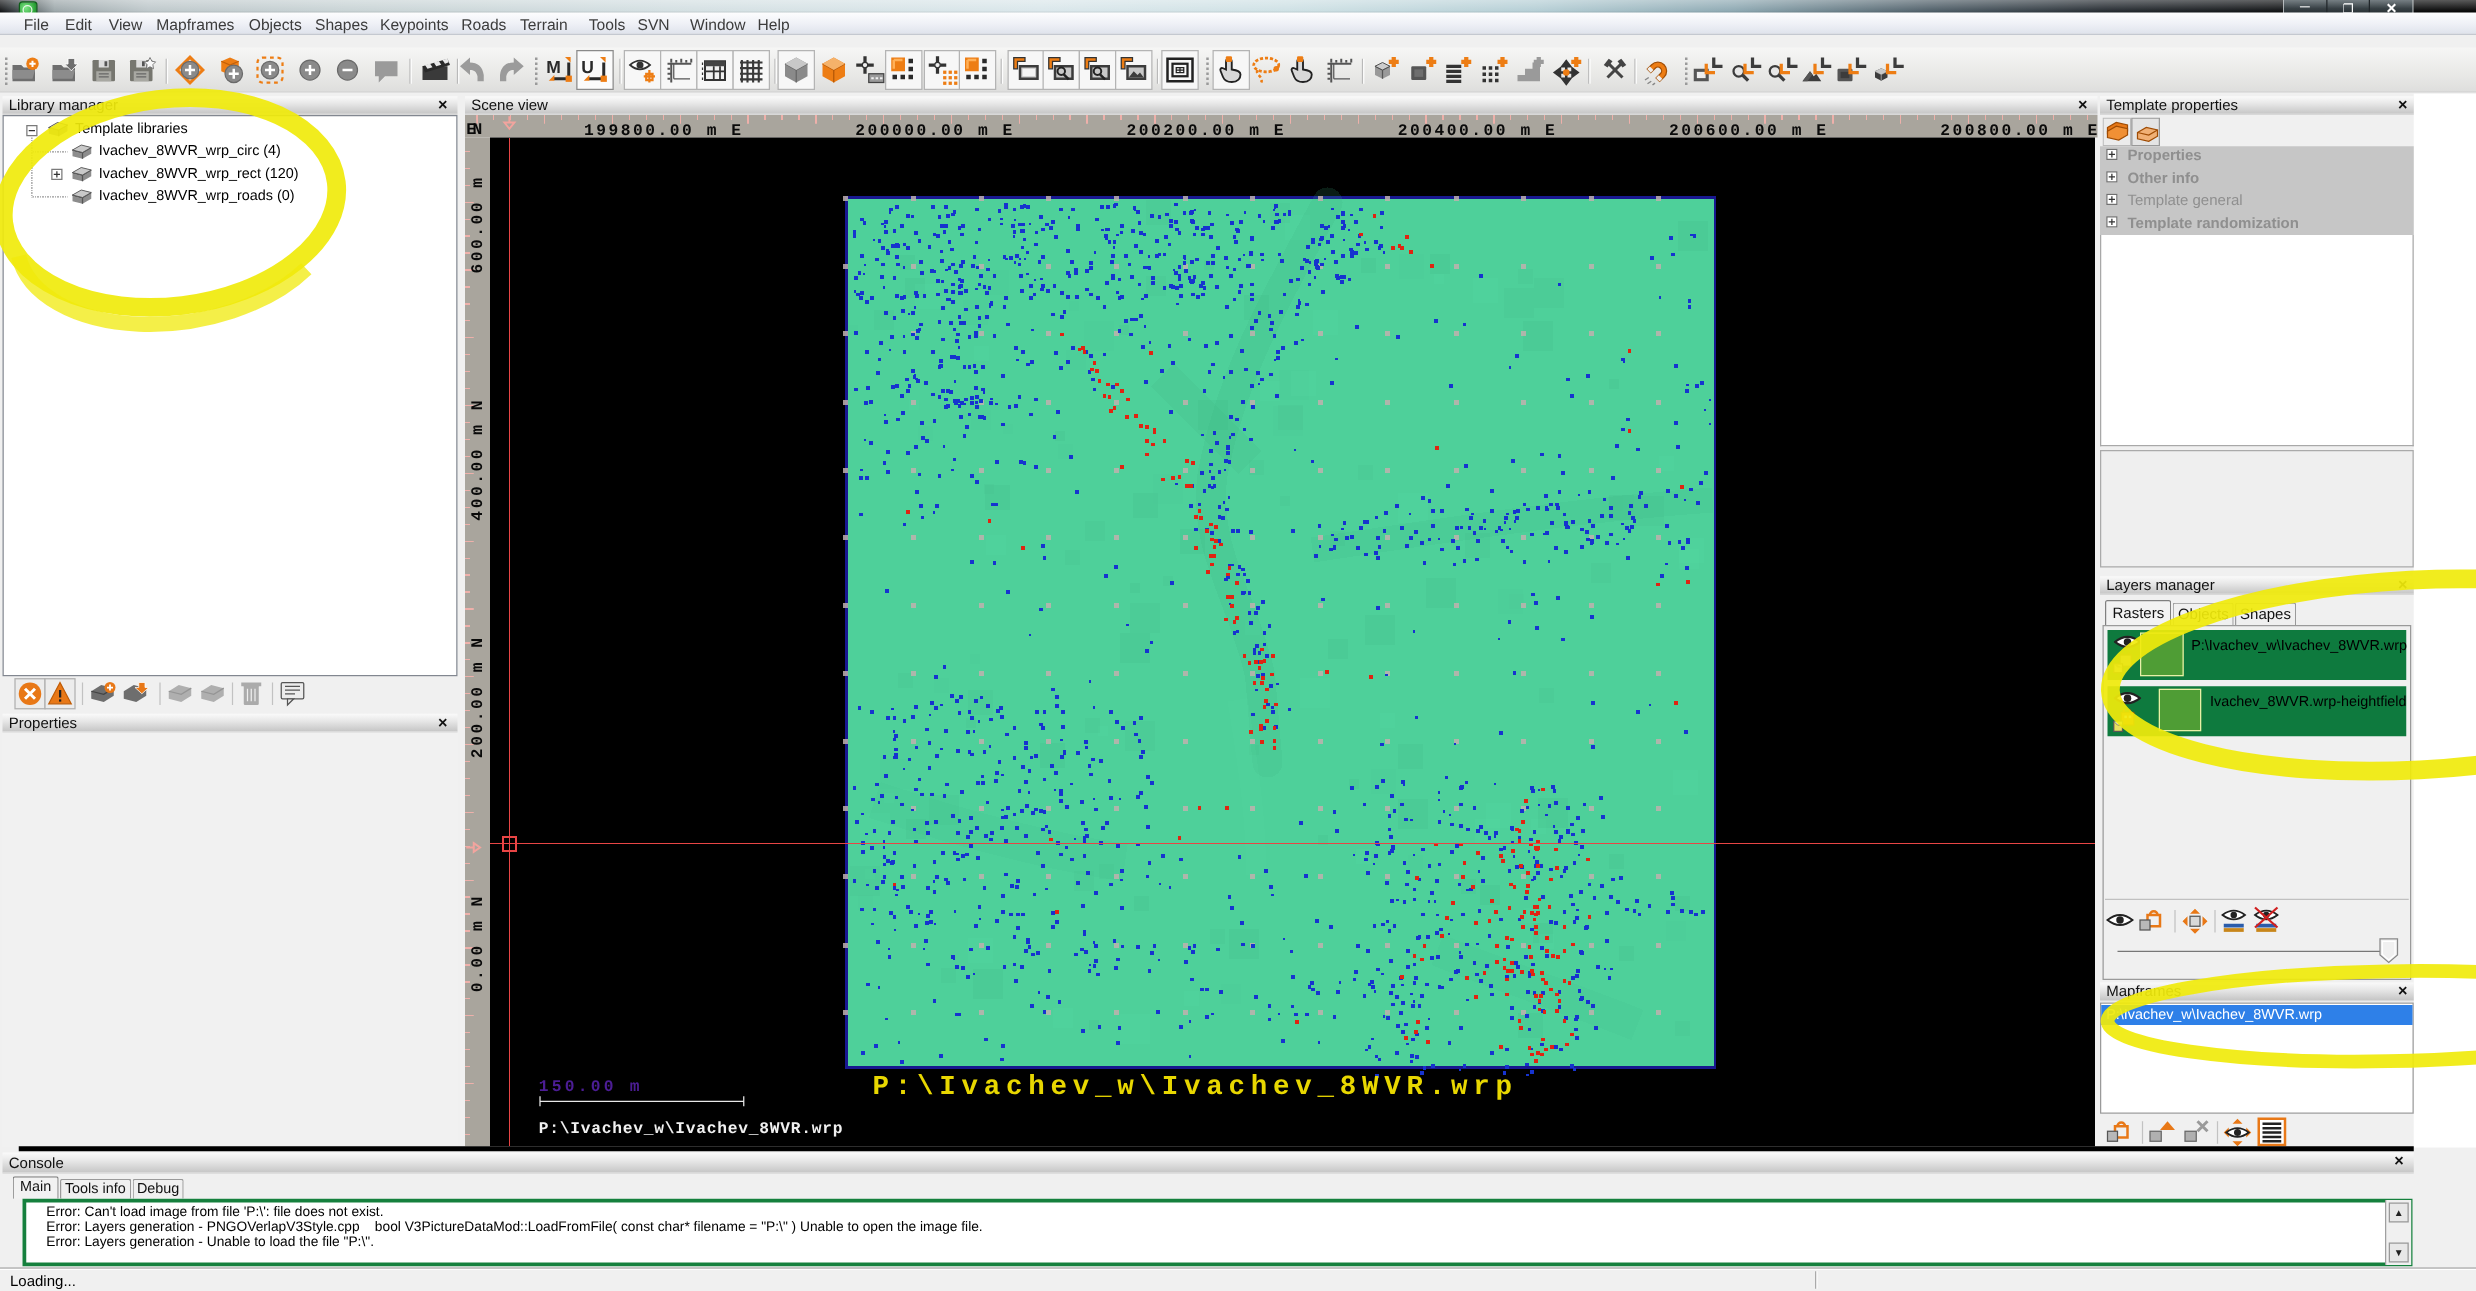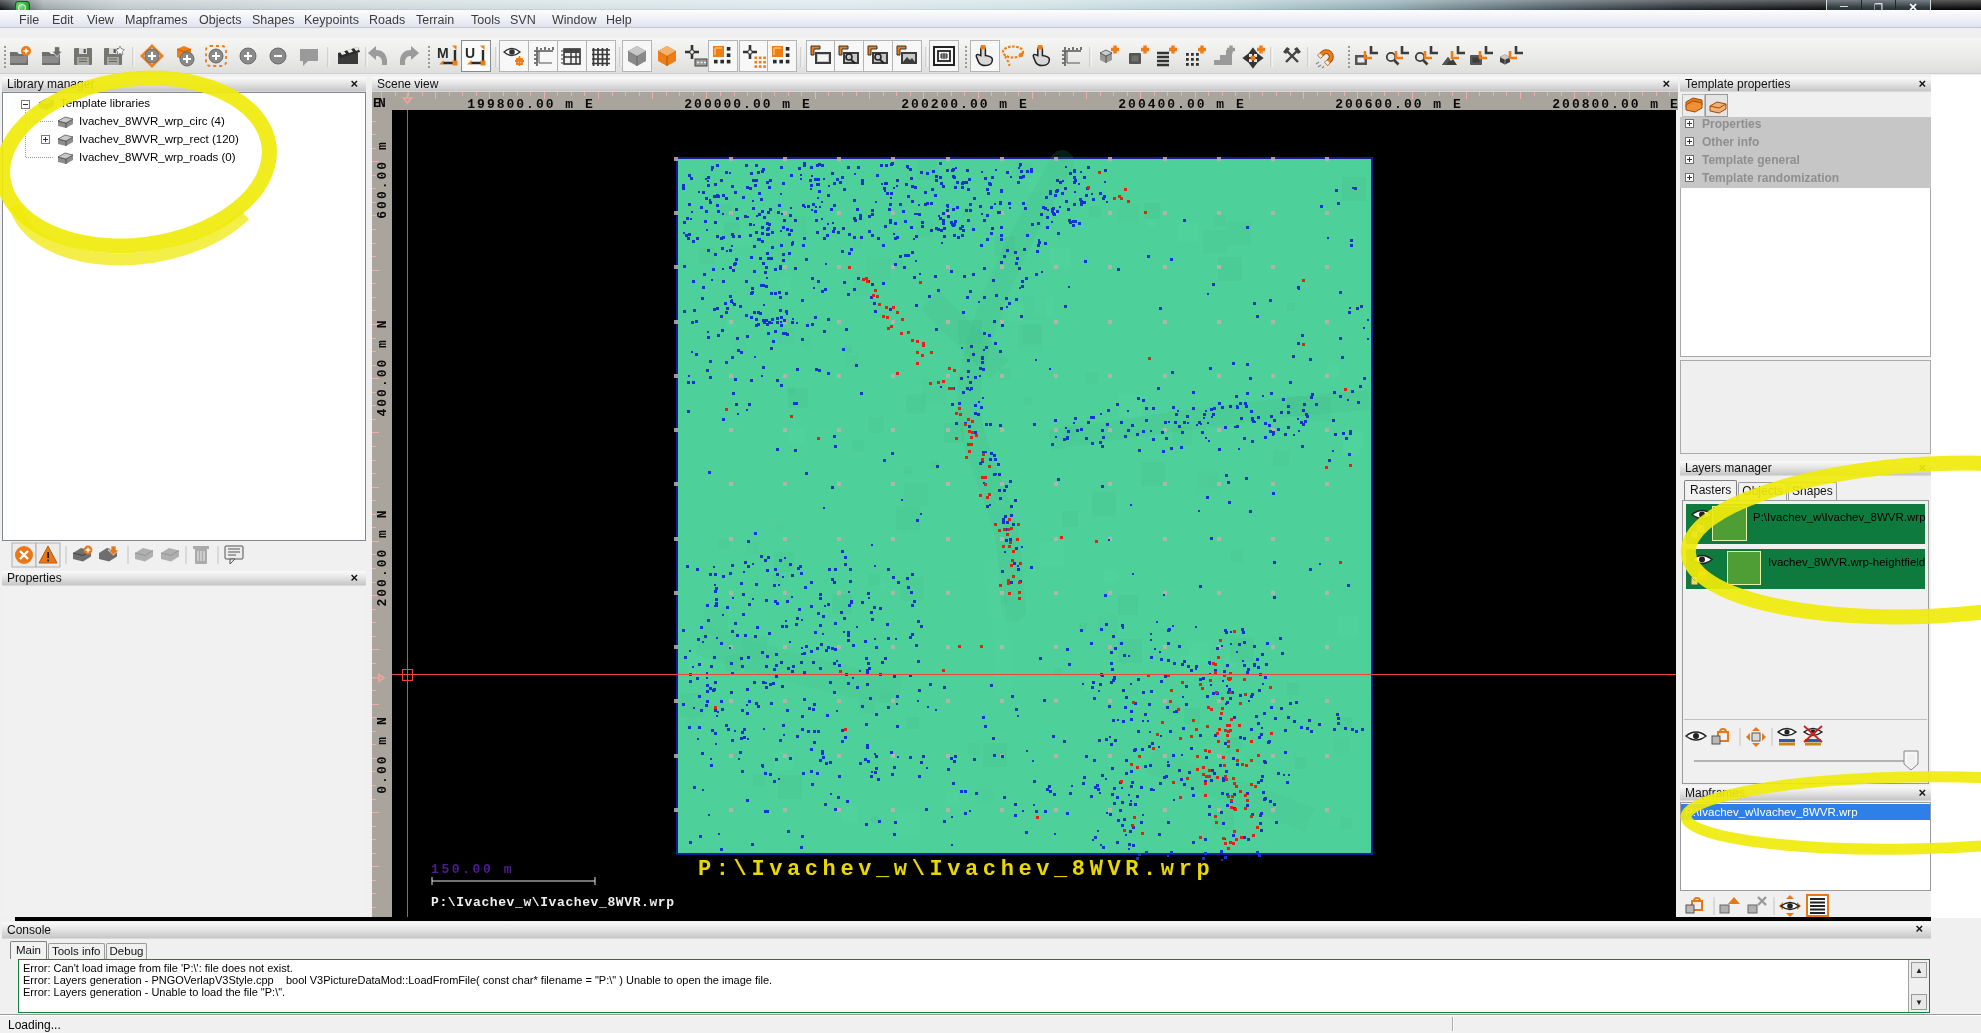--- a/index.html
+++ b/index.html
@@ -2739,21 +2739,21 @@
 <div class="abs" style="left:1687px;top:123px;width:5px;height:1px;background:#333"></div>
 <div class="abs" style="left:1689px;top:121px;width:1px;height:5px;background:#333"></div>
 <div class="abs" style="left:1702px;top:117px;font-size:12px;font-weight:bold;color:#8f8f8f">Properties</div>
 <div class="abs" style="left:1685px;top:137px;width:9px;height:9px;background:#fff;border:1px solid #707070"></div>
 <div class="abs" style="left:1687px;top:141px;width:5px;height:1px;background:#333"></div>
 <div class="abs" style="left:1689px;top:139px;width:1px;height:5px;background:#333"></div>
 <div class="abs" style="left:1702px;top:135px;font-size:12px;font-weight:bold;color:#8f8f8f">Other info</div>
 <div class="abs" style="left:1685px;top:155px;width:9px;height:9px;background:#fff;border:1px solid #707070"></div>
 <div class="abs" style="left:1687px;top:159px;width:5px;height:1px;background:#333"></div>
 <div class="abs" style="left:1689px;top:157px;width:1px;height:5px;background:#333"></div>
-<div class="abs" style="left:1702px;top:153px;font-size:12px;font-weight:bold;color:#8f8f8f">Template general</div>
+<div class="abs" style="left:1702px;top:153px;font-size:12px;font-weight:normal;color:#8f8f8f">Template general</div>
 <div class="abs" style="left:1685px;top:173px;width:9px;height:9px;background:#fff;border:1px solid #707070"></div>
 <div class="abs" style="left:1687px;top:177px;width:5px;height:1px;background:#333"></div>
 <div class="abs" style="left:1689px;top:175px;width:1px;height:5px;background:#333"></div>
 <div class="abs" style="left:1702px;top:171px;font-size:12px;font-weight:bold;color:#8f8f8f">Template randomization</div>
 <div class="abs" style="left:1680px;top:188px;width:251px;height:169px;background:#fff;border:1px solid #a8a8a8;border-top:none"></div>
 <div class="abs" style="left:1680px;top:360px;width:251px;height:94px;background:#efefef;border:1px solid #aaa"></div>
 
 <div class="phdr" style="left:1680px;top:461px;width:251px">Layers manager<span class="px" style="right:5px">×</span></div>
 <div class="tabrow abs" style="left:1684px;top:480px;width:245px;height:20px">
  <span class="on">Rasters</span><span>Objects</span><span>Shapes</span>
@@ -2851,21 +2851,21 @@
       <rect x="1" y="1" width="21" height="21" fill="#fff" stroke="#e87817" stroke-width="2"></rect>
       <path d="M4,5 h15 M4,8.5 h15 M4,12 h15 M4,15.5 h15 M4,19 h15" stroke="#222" stroke-width="2"></path>
     </g>
 </svg>
 
 <div class="abs" style="left:15px;top:917px;width:1916px;height:4px;background:#000"></div>
 <div class="phdr" style="left:2px;top:922px;width:1929px;height:17px;line-height:16px">Console<span class="px" style="right:8px">×</span></div>
 <div class="tabrow abs" style="left:10px;top:941px;height:18px">
  <span class="on" style="font-size:11.5px">Main</span><span style="font-size:11.5px">Tools info</span><span style="font-size:11.5px">Debug</span>
 </div>
-<div class="abs" style="left:18px;top:959px;width:1912px;height:54px;background:#fff;border:1px solid #15803d;padding:2px 0 0 4px">
+<div class="abs" style="left:18px;top:959px;width:1912px;height:54px;background:#fff;border:3px solid #15803d;padding:2px 0 0 16px">
  <div class="erow">Error: Can't load image from file 'P:\': file does not exist.</div>
     <div class="erow">Error: Layers generation - PNGOVerlapV3Style.cpp&nbsp;&nbsp;&nbsp;&nbsp;bool V3PictureDataMod::LoadFromFile( const char* filename = "P:\" ) Unable to open the image file.</div>
     <div class="erow">Error: Layers generation - Unable to load the file "P:\".</div>
 </div>
 <div class="abs" style="left:1908px;top:960px;width:21px;height:52px;background:#f0f0f0;border-left:1px solid #a0a0a0">
  <div class="abs" style="left:2px;top:2px;width:16px;height:16px;background:#e8e8e8;border:1px solid #999;text-align:center;font-size:8px;line-height:15px;color:#222">▲</div>
  <div class="abs" style="left:2px;bottom:2px;width:16px;height:16px;background:#e8e8e8;border:1px solid #999;text-align:center;font-size:8px;line-height:15px;color:#222">▼</div>
 </div>
 <div class="abs" style="left:0;top:1014px;width:1981px;height:2px;border-top:1px solid #9a9a9a;border-bottom:1px solid #fff"></div>
 <div class="abs" style="left:0;top:1016px;width:1981px;height:17px;background:#f0f0f0">

